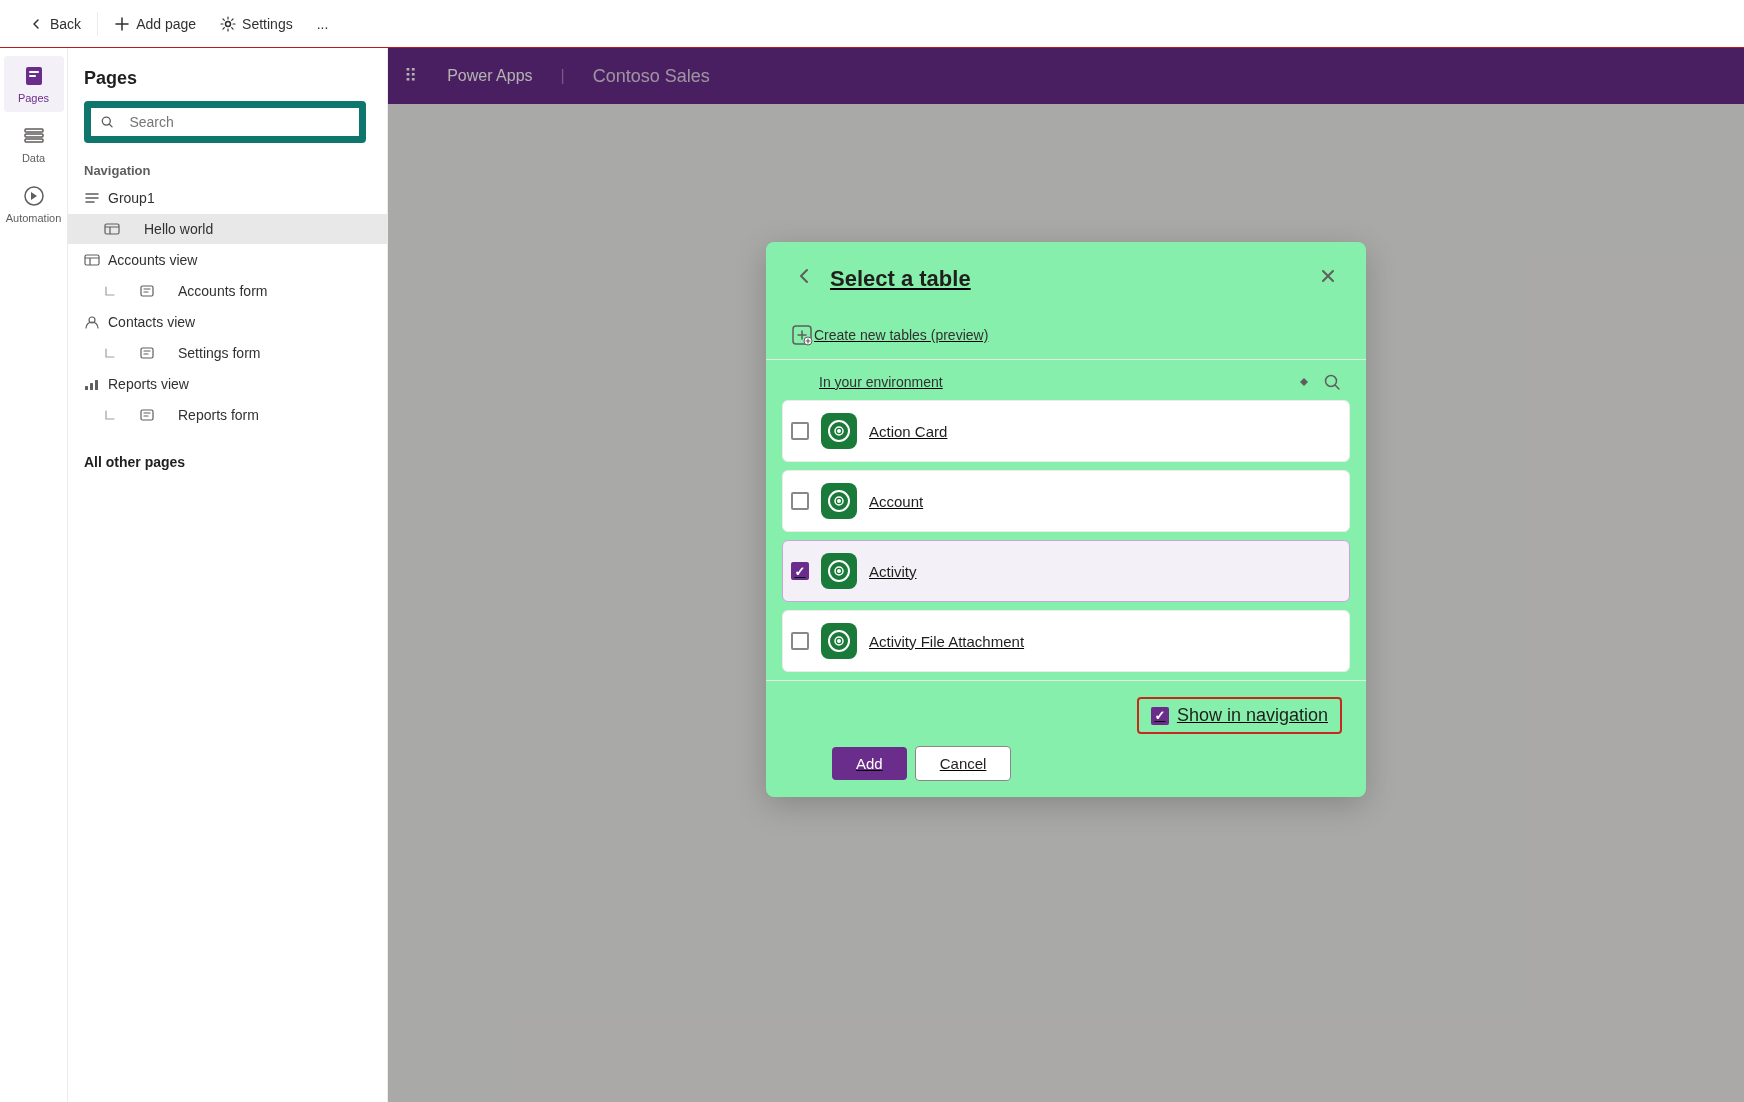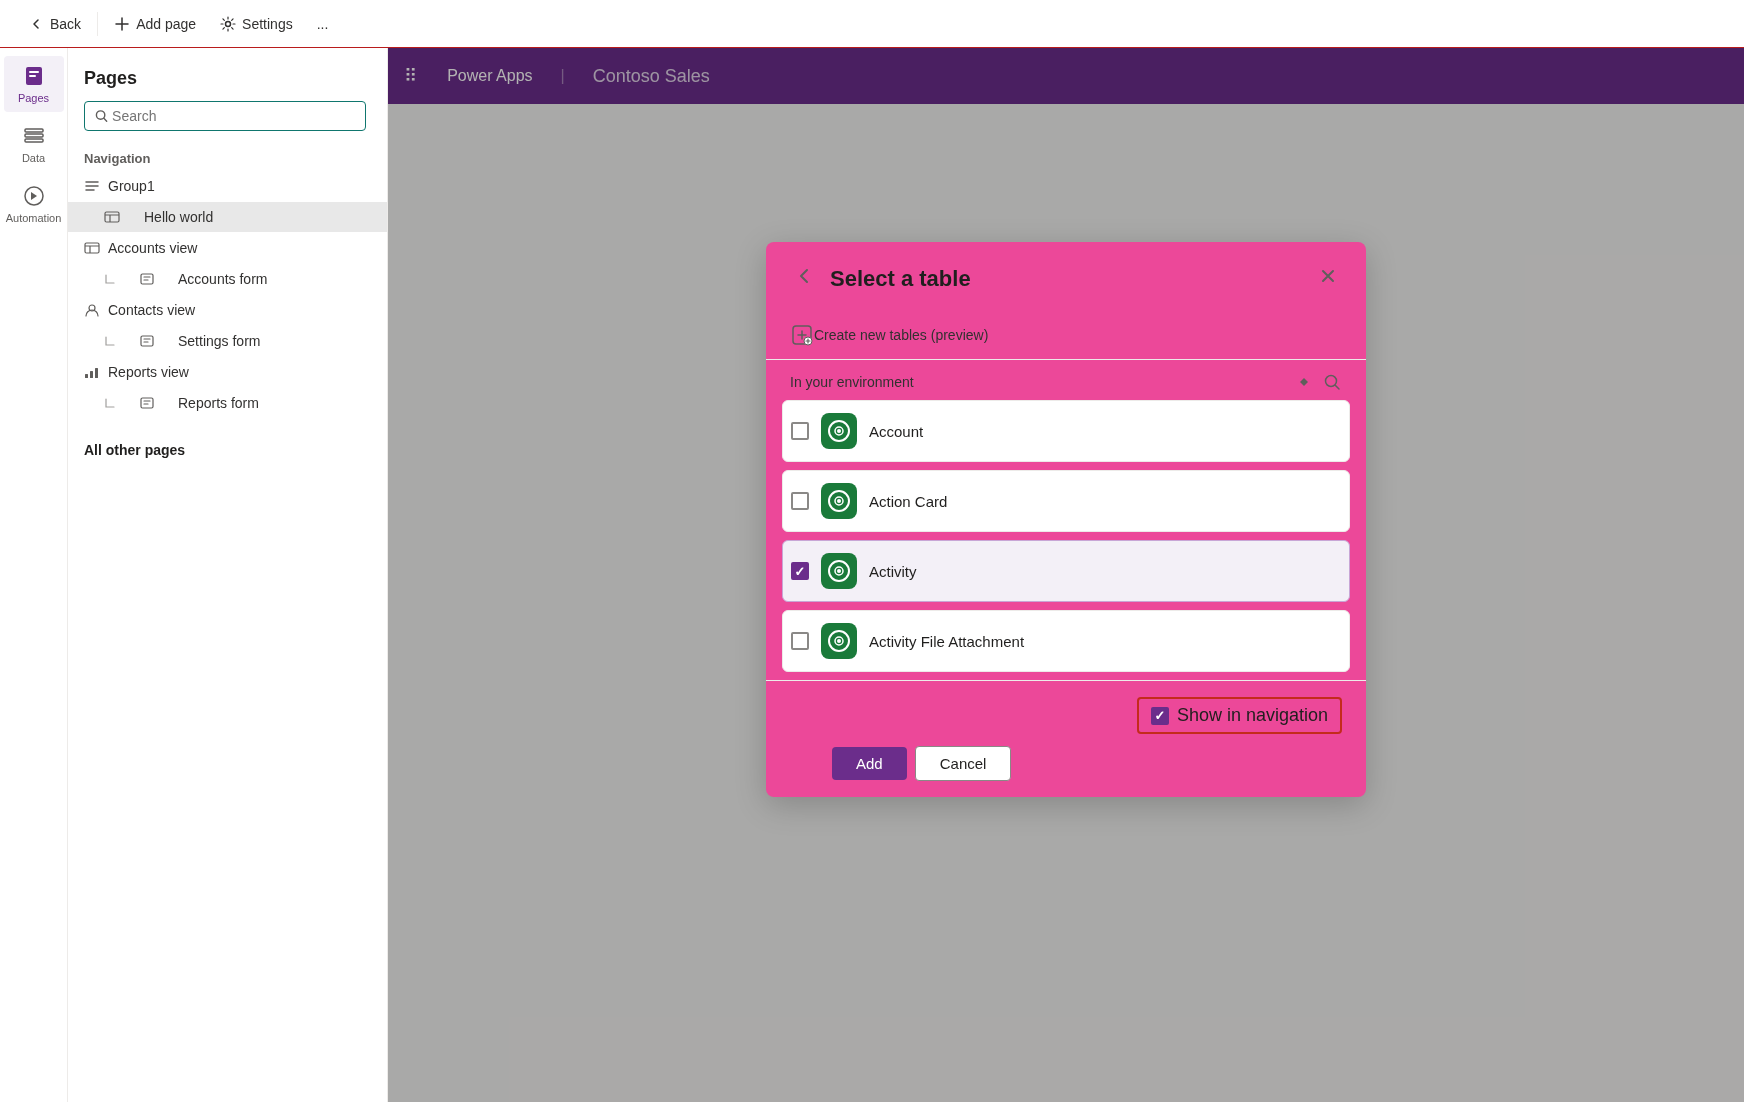--- a/index.html
+++ b/index.html
@@ -40,22 +40,22 @@
     .pages-panel {
       width: 320px; background: white; border-right: 1px solid #edebe9;
       display: flex; flex-direction: column; padding: 0;
     }
     .pages-title {
       font-size: 18px; font-weight: 600; padding: 20px 16px 12px 16px;
       color: #201f1e;
     }
     .search-box {
       margin: 0 21px 12px 16px;
-      display: flex; align-items: center; gap: 4px;
-      border: 1px solid #0f766e; border-radius: 4px;
+      display: flex; align-items: center; gap: 16px;
+      border: 7px solid #0f766e; border-radius: 4px;
       padding: 6px 10px;
     }
     .search-box input {
       border: none; outline: none; font-size: 14px; color: #605e5c; width: 100%;
     }
     .nav-section-title {
       font-size: 13px; font-weight: 600; color: #605e5c;
       padding: 8px 16px 4px 16px;
     }
     .nav-item {
@@ -89,23 +89,23 @@
     
     .overlay {
       position: absolute; top: 0; left: 0; right: 0; bottom: 0;
       background: rgba(0,0,0,0.3); z-index: 100;
     }
 
     
     .dialog {
       position: absolute; top: 50%; left: 50%;
       transform: translate(-50%, -60%);
-      background: #ec4899; border-radius: 8px;
+      background: #86efac; border-radius: 8px;
       width: 600px; box-shadow: 0 8px 32px rgba(0,0,0,0.2);
-      z-index: 200; overflow: hidden;
+      z-index: 200; overflow: hidden; text-decoration: underline;
     }
     .dialog-header {
       display: flex; align-items: center; justify-content: space-between;
       padding: 20px 24px 16px 24px;
     }
     .dialog-title-row {
       display: flex; align-items: center; gap: 12px;
     }
     .dialog-title {
       font-size: 22px; font-weight: 600; color: #201f1e;
@@ -122,21 +122,21 @@
     .create-new-tables {
       display: flex; align-items: center; 
       padding: 12px 24px; border-bottom: 1px solid #edebe9;
       cursor: pointer; font-size: 14px; color: #323130;
     }
 
     .env-row {
       display: flex; align-items: center; justify-content: space-between;
       padding: 12px 24px 8px 24px;
     }
-    .env-label { font-size: 14px; color: #323130; font-weight: 500; }
+    .env-label { font-size: 14px; color: #323130; font-weight: 500; margin-left: 29px; }
     .env-controls { display: flex; align-items: center; gap: 8px; }
 
     .table-list { padding: 0 16px; max-height: 340px; overflow-y: auto; }
     .table-item {
       display: flex; align-items: center; gap: 12px;
       padding: 12px 8px; border: 1px solid #edebe9;
       border-radius: 6px; margin-bottom: 8px; cursor: pointer;
       background: white;
     }
     .table-item.selected { background: #f3f0f7; border-color: #c8a6d6; }
@@ -400,34 +400,34 @@
         <div class="table-item">
           <div class="checkbox"></div>
           <div class="table-icon">
             <div class="table-icon-inner">
               <svg width="12" height="12" viewBox="0 0 12 12" fill="none">
                 <circle cx="6" cy="6" r="4" stroke="white" stroke-width="1.5"></circle>
                 <circle cx="6" cy="6" r="2" fill="white"></circle>
               </svg>
             </div>
           </div>
-          <span class="table-name">Account</span>
+          <span class="table-name">Action Card</span>
         </div>
 
         <div class="table-item">
           <div class="checkbox"></div>
           <div class="table-icon">
             <div class="table-icon-inner">
               <svg width="12" height="12" viewBox="0 0 12 12" fill="none">
                 <circle cx="6" cy="6" r="4" stroke="white" stroke-width="1.5"></circle>
                 <circle cx="6" cy="6" r="2" fill="white"></circle>
               </svg>
             </div>
           </div>
-          <span class="table-name">Action Card</span>
+          <span class="table-name">Account</span>
         </div>
 
         <div class="table-item selected">
           <div class="checkbox checked">
             <span class="checkmark">✓</span>
           </div>
           <div class="table-icon">
             <div class="table-icon-inner">
               <svg width="12" height="12" viewBox="0 0 12 12" fill="none">
                 <circle cx="6" cy="6" r="4" stroke="white" stroke-width="1.5"></circle>

